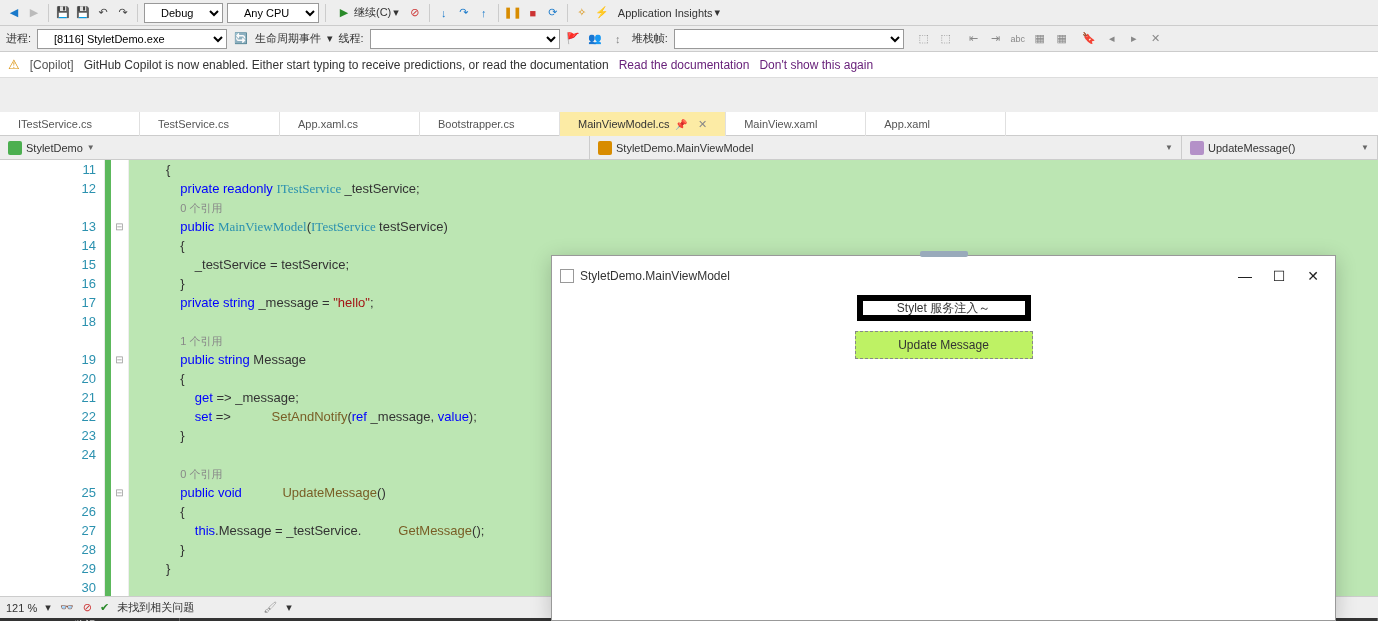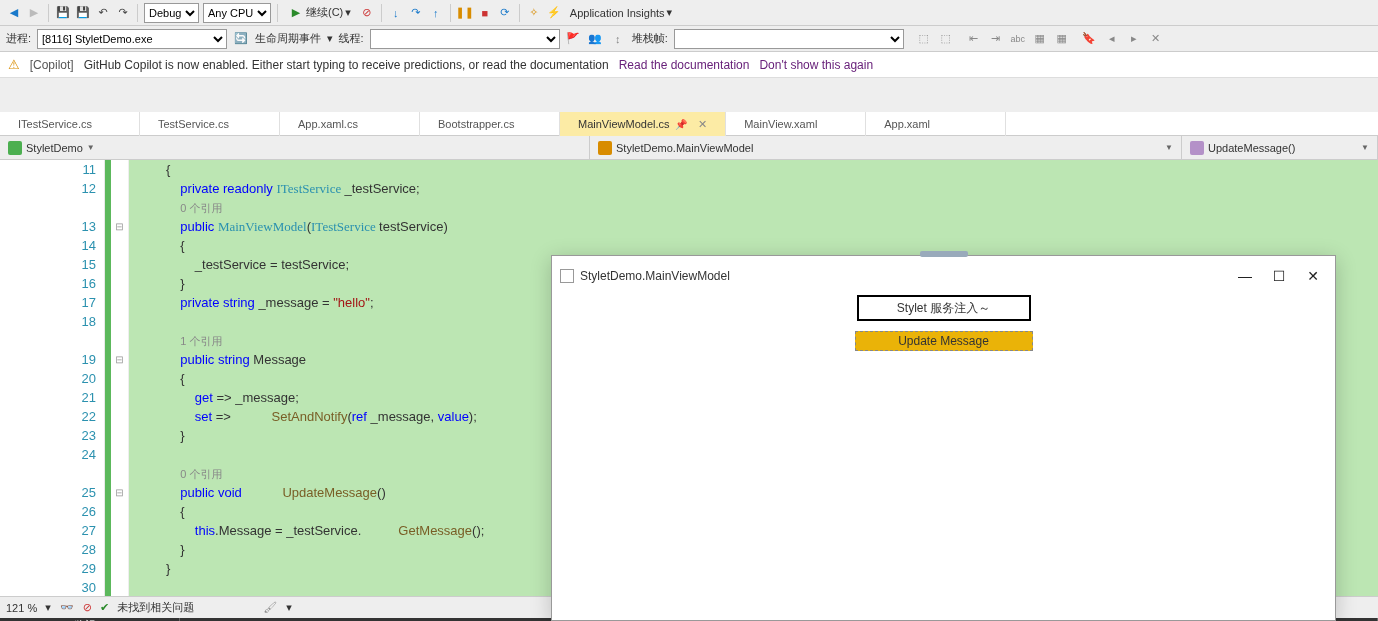--- a/index.html
+++ b/index.html
@@ -7,21 +7,21 @@
 
 
 .toolbar { height:26px; background:#eee; border-bottom:1px solid #ccc; display:flex; align-items:center; gap:4px; padding:0 6px; }
 .toolbar .sep { width:1px; height:18px; background:#ccc; margin:0 2px; }
 .tb-ico { width:16px; height:16px; display:inline-flex; align-items:center; justify-content:center; color:#444; font-size:11px; }
 .tb-green { color:#2a8a2a; }
 .tb-purple { color:#68217A; }
 .tb-blue { color:#1979CA; }
 .tb-red { color:#c33; }
 .tb-orange { color:#d88c00; }
-.combo { border:1px solid #999; background:#fff; height:20px; font-size:11px; padding:0 0; }
+.combo { border:1px solid #999; background:#fff; height:20px; font-size:11px; padding:0 12px; }
 .btn-label { font-size:11px; padding:0 4px; display:flex; align-items:center; gap:2px; }
 
 
 .process-row { height:26px; background:#eee; border-bottom:1px solid #ccc; display:flex; align-items:center; gap:6px; padding:0 6px; font-size:11px; }
 .mini-ico { width:16px; height:16px; display:inline-flex; align-items:center; justify-content:center; color:#888; }
 
 
 .notif { height:26px; background:#fff; border-bottom:1px solid #ddd; display:flex; align-items:center; gap:10px; padding:0 8px; font-size:12px; }
 .notif-ico { color:#d88c00; font-size:13px; }
 .notif-tag { color:#555; }
@@ -68,22 +68,22 @@
 .panel-tab .pin { color:#ccc; font-size:10px; }
 
 
 .app-window { position:absolute; left:551px; top:255px; width:785px; height:366px; background:#fff; border:1px solid #999; box-shadow:0 4px 20px rgba(0,0,0,.2); z-index:50; }
 .app-title { height:30px; display:flex; align-items:center; padding:0 8px; font-size:12px; gap:6px; }
 .app-title .app-ico { width:14px; height:14px; border:1px solid #999; display:inline-block; }
 .app-title .spacer { flex:1; }
 .win-btn { width:28px; height:22px; display:inline-flex; align-items:center; justify-content:center; font-size:14px; color:#222; cursor:pointer;}
 .app-handle { width:48px; height:6px; background:#9ab; margin:-5px auto 4px; border-radius:2px; }
 .app-body { display:flex; flex-direction:column; align-items:center; gap:10px; padding-top:4px;}
-.red-box { width:174px; height:26px; border:2px solid #000000; display:flex; align-items:center; justify-content:center; font-size:12px;}
-.upd-btn { width:178px; height:20px; border:1px dashed #888; background:#eab308; display:flex; align-items:center; justify-content:center; font-size:12px; cursor:pointer;}
+.red-box { width:174px; height:26px; border:6px solid #000000; display:flex; align-items:center; justify-content:center; font-size:12px;}
+.upd-btn { width:178px; height:28px; border:1px dashed #888; background:#bef264; display:flex; align-items:center; justify-content:center; font-size:12px; cursor:pointer;}
 select.combo { height:20px; }
 </style>
 </head>
 <body>
 
 <div class="toolbar">
   <span class="tb-ico tb-blue">◀</span>
   <span class="tb-ico" style="color:#bbb">▶</span>
   <span class="sep"></span>
   <span class="tb-ico tb-purple">💾</span>

